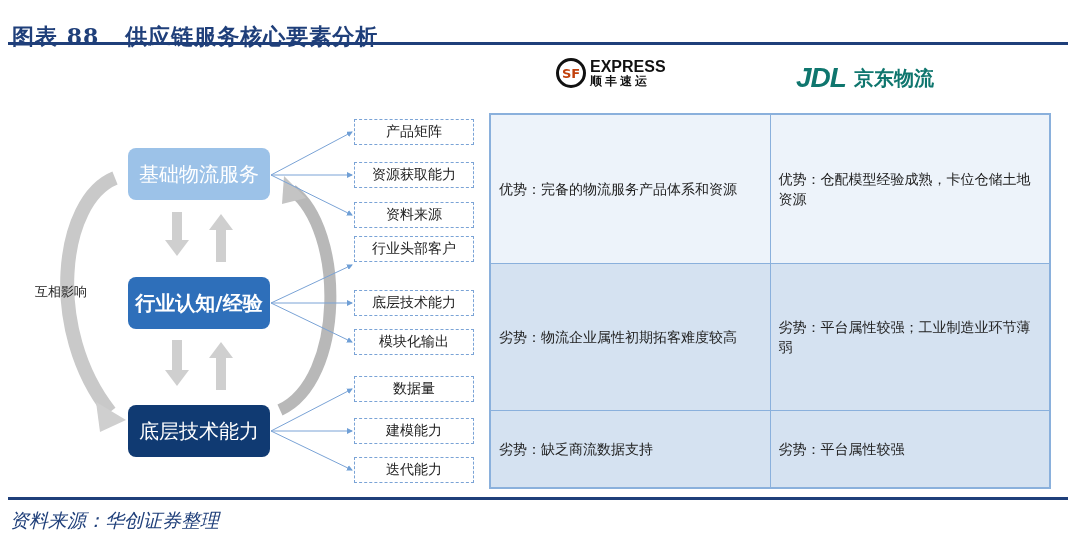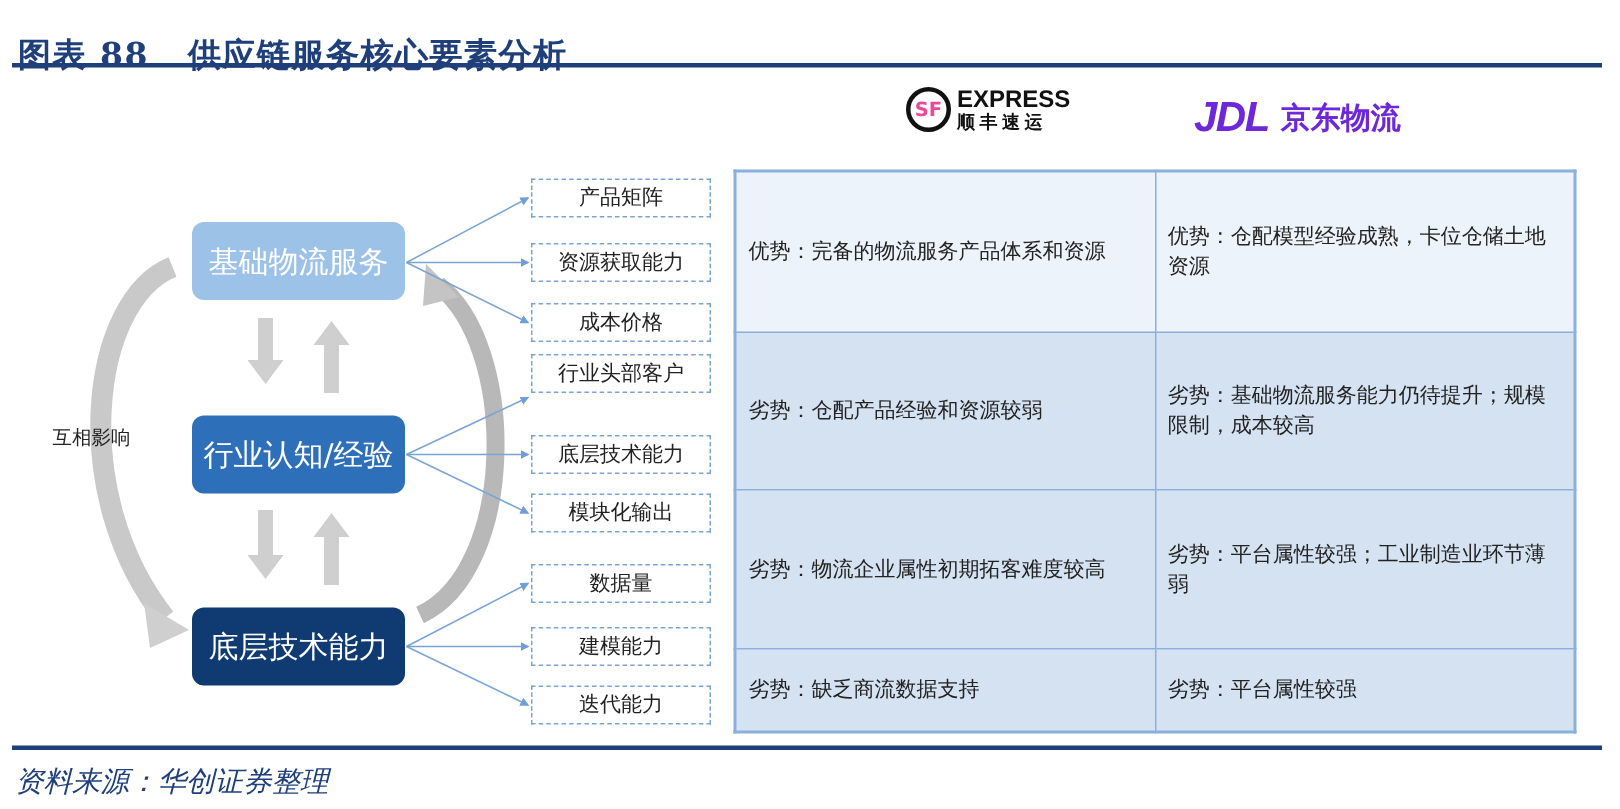--- a/index.html
+++ b/index.html
@@ -3,31 +3,31 @@
 <meta charset="utf-8">
 <style>
   html,body{margin:0;padding:0;background:#fff;}
   body{width:1080px;height:539px;position:relative;overflow:hidden;font-family:"DejaVu Sans","Liberation Sans",sans-serif;}
   .title{position:absolute;left:12px;top:22px;font-family:"DejaVu Serif","Liberation Serif",serif;font-size:22px;font-weight:bold;color:#1f3f7a;letter-spacing:1px;white-space:pre;}
   .rule-top{position:absolute;left:8px;top:42px;width:1060px;height:3px;background:#1f3f7a;}
   .rule-bot{position:absolute;left:8px;top:497px;width:1060px;height:3px;background:#1f3f7a;}
   .source{position:absolute;left:10px;top:508px;font-family:"DejaVu Serif","Liberation Serif",serif;font-style:italic;font-size:19px;color:#1f3f7a;}
   .node{position:absolute;left:128px;width:142px;height:52px;border-radius:8px;display:flex;align-items:center;justify-content:center;color:#fff;font-size:20px;}
   .n1{top:148px;background:#9cc2e8;}
-  .n2{top:277px;background:#2e6fba;}
+  .n2{top:277px;background:#2e6fba;font-weight:bold;}
   .n3{top:405px;background:#103a72;}
   .sub{position:absolute;left:354px;width:120px;height:26px;border:1px dashed #7aa3d6;display:flex;align-items:center;justify-content:center;font-size:14px;color:#222;background:#fff;box-sizing:border-box;}
   .mutual{position:absolute;left:35px;top:283px;font-size:13px;color:#222;}
   svg.lines{position:absolute;left:0;top:0;}
   .logo-sf{position:absolute;left:556px;top:58px;display:flex;align-items:center;gap:4px;}
-  .sf-circle{width:30px;height:30px;border:3px solid #111;border-radius:50%;display:flex;align-items:center;justify-content:center;font-weight:bold;font-size:13px;color:#ec4899;box-sizing:border-box;margin-left:48px;}
+  .sf-circle{width:30px;height:30px;border:3px solid #111;border-radius:50%;display:flex;align-items:center;justify-content:center;font-weight:bold;font-size:13px;color:#c2410c;box-sizing:border-box;}
   .sf-text{display:flex;flex-direction:column;line-height:1;}
   .sf-en{font-weight:bold;font-size:16px;color:#111;font-family:"Liberation Sans",sans-serif;}
   .sf-cn{font-size:12px;color:#111;letter-spacing:3px;font-weight:bold;}
-  .logo-jd{position:absolute;left:796px;top:62px;display:flex;align-items:center;gap:8px;color:#6d28d9;}
+  .logo-jd{position:absolute;left:796px;top:62px;display:flex;align-items:center;gap:8px;color:#0f766e;}
   .jd-en{font-family:"Liberation Sans",sans-serif;font-weight:bold;font-size:28px;font-style:italic;letter-spacing:-1px;}
   .jd-cn{font-size:20px;font-weight:bold;}
   table.cmp{position:absolute;left:489px;top:113px;width:562px;height:376px;border-collapse:collapse;border:2px solid #8ab0dc;}
   table.cmp td{border:1px solid #8ab0dc;font-size:14px;color:#222;padding:0 8px;vertical-align:middle;line-height:20px;width:50%;}
   tr.adv td{background:#edf3fa;}
   tr.dis td{background:#d5e2f1;}
 </style>
 </head>
 <body>
 
@@ -71,21 +71,21 @@
 </svg>
 
 <div class="mutual">互相影响</div>
 
 <div class="node n1">基础物流服务</div>
 <div class="node n2">行业认知/经验</div>
 <div class="node n3">底层技术能力</div>
 
 <div class="sub" style="top:119px">产品矩阵</div>
 <div class="sub" style="top:162px">资源获取能力</div>
-<div class="sub" style="top:202px">成本价格</div>
+<div class="sub" style="top:202px">资料来源</div>
 <div class="sub" style="top:236px">行业头部客户</div>
 <div class="sub" style="top:290px">底层技术能力</div>
 <div class="sub" style="top:329px">模块化输出</div>
 <div class="sub" style="top:376px">数据量</div>
 <div class="sub" style="top:418px">建模能力</div>
 <div class="sub" style="top:457px">迭代能力</div>
 
 <div class="logo-sf">
   <div class="sf-circle">SF</div>
   <div class="sf-text">
@@ -98,24 +98,20 @@
   <span class="jd-cn">京东物流</span>
 </div>
 
 <table class="cmp">
   <tbody>
       <tr class="adv">
         <td>优势：完备的物流服务产品体系和资源</td>
         <td>优势：仓配模型经验成熟，卡位仓储土地资源</td>
       </tr>
   <tr class="dis">
-        <td>劣势：仓配产品经验和资源较弱</td>
-        <td>劣势：基础物流服务能力仍待提升；规模限制，成本较高</td>
-      </tr>
-  <tr class="dis">
         <td>劣势：物流企业属性初期拓客难度较高</td>
         <td>劣势：平台属性较强；工业制造业环节薄弱</td>
       </tr>
   <tr class="dis">
         <td>劣势：缺乏商流数据支持</td>
         <td>劣势：平台属性较强</td>
       </tr>
 </tbody>
   </table>
 

